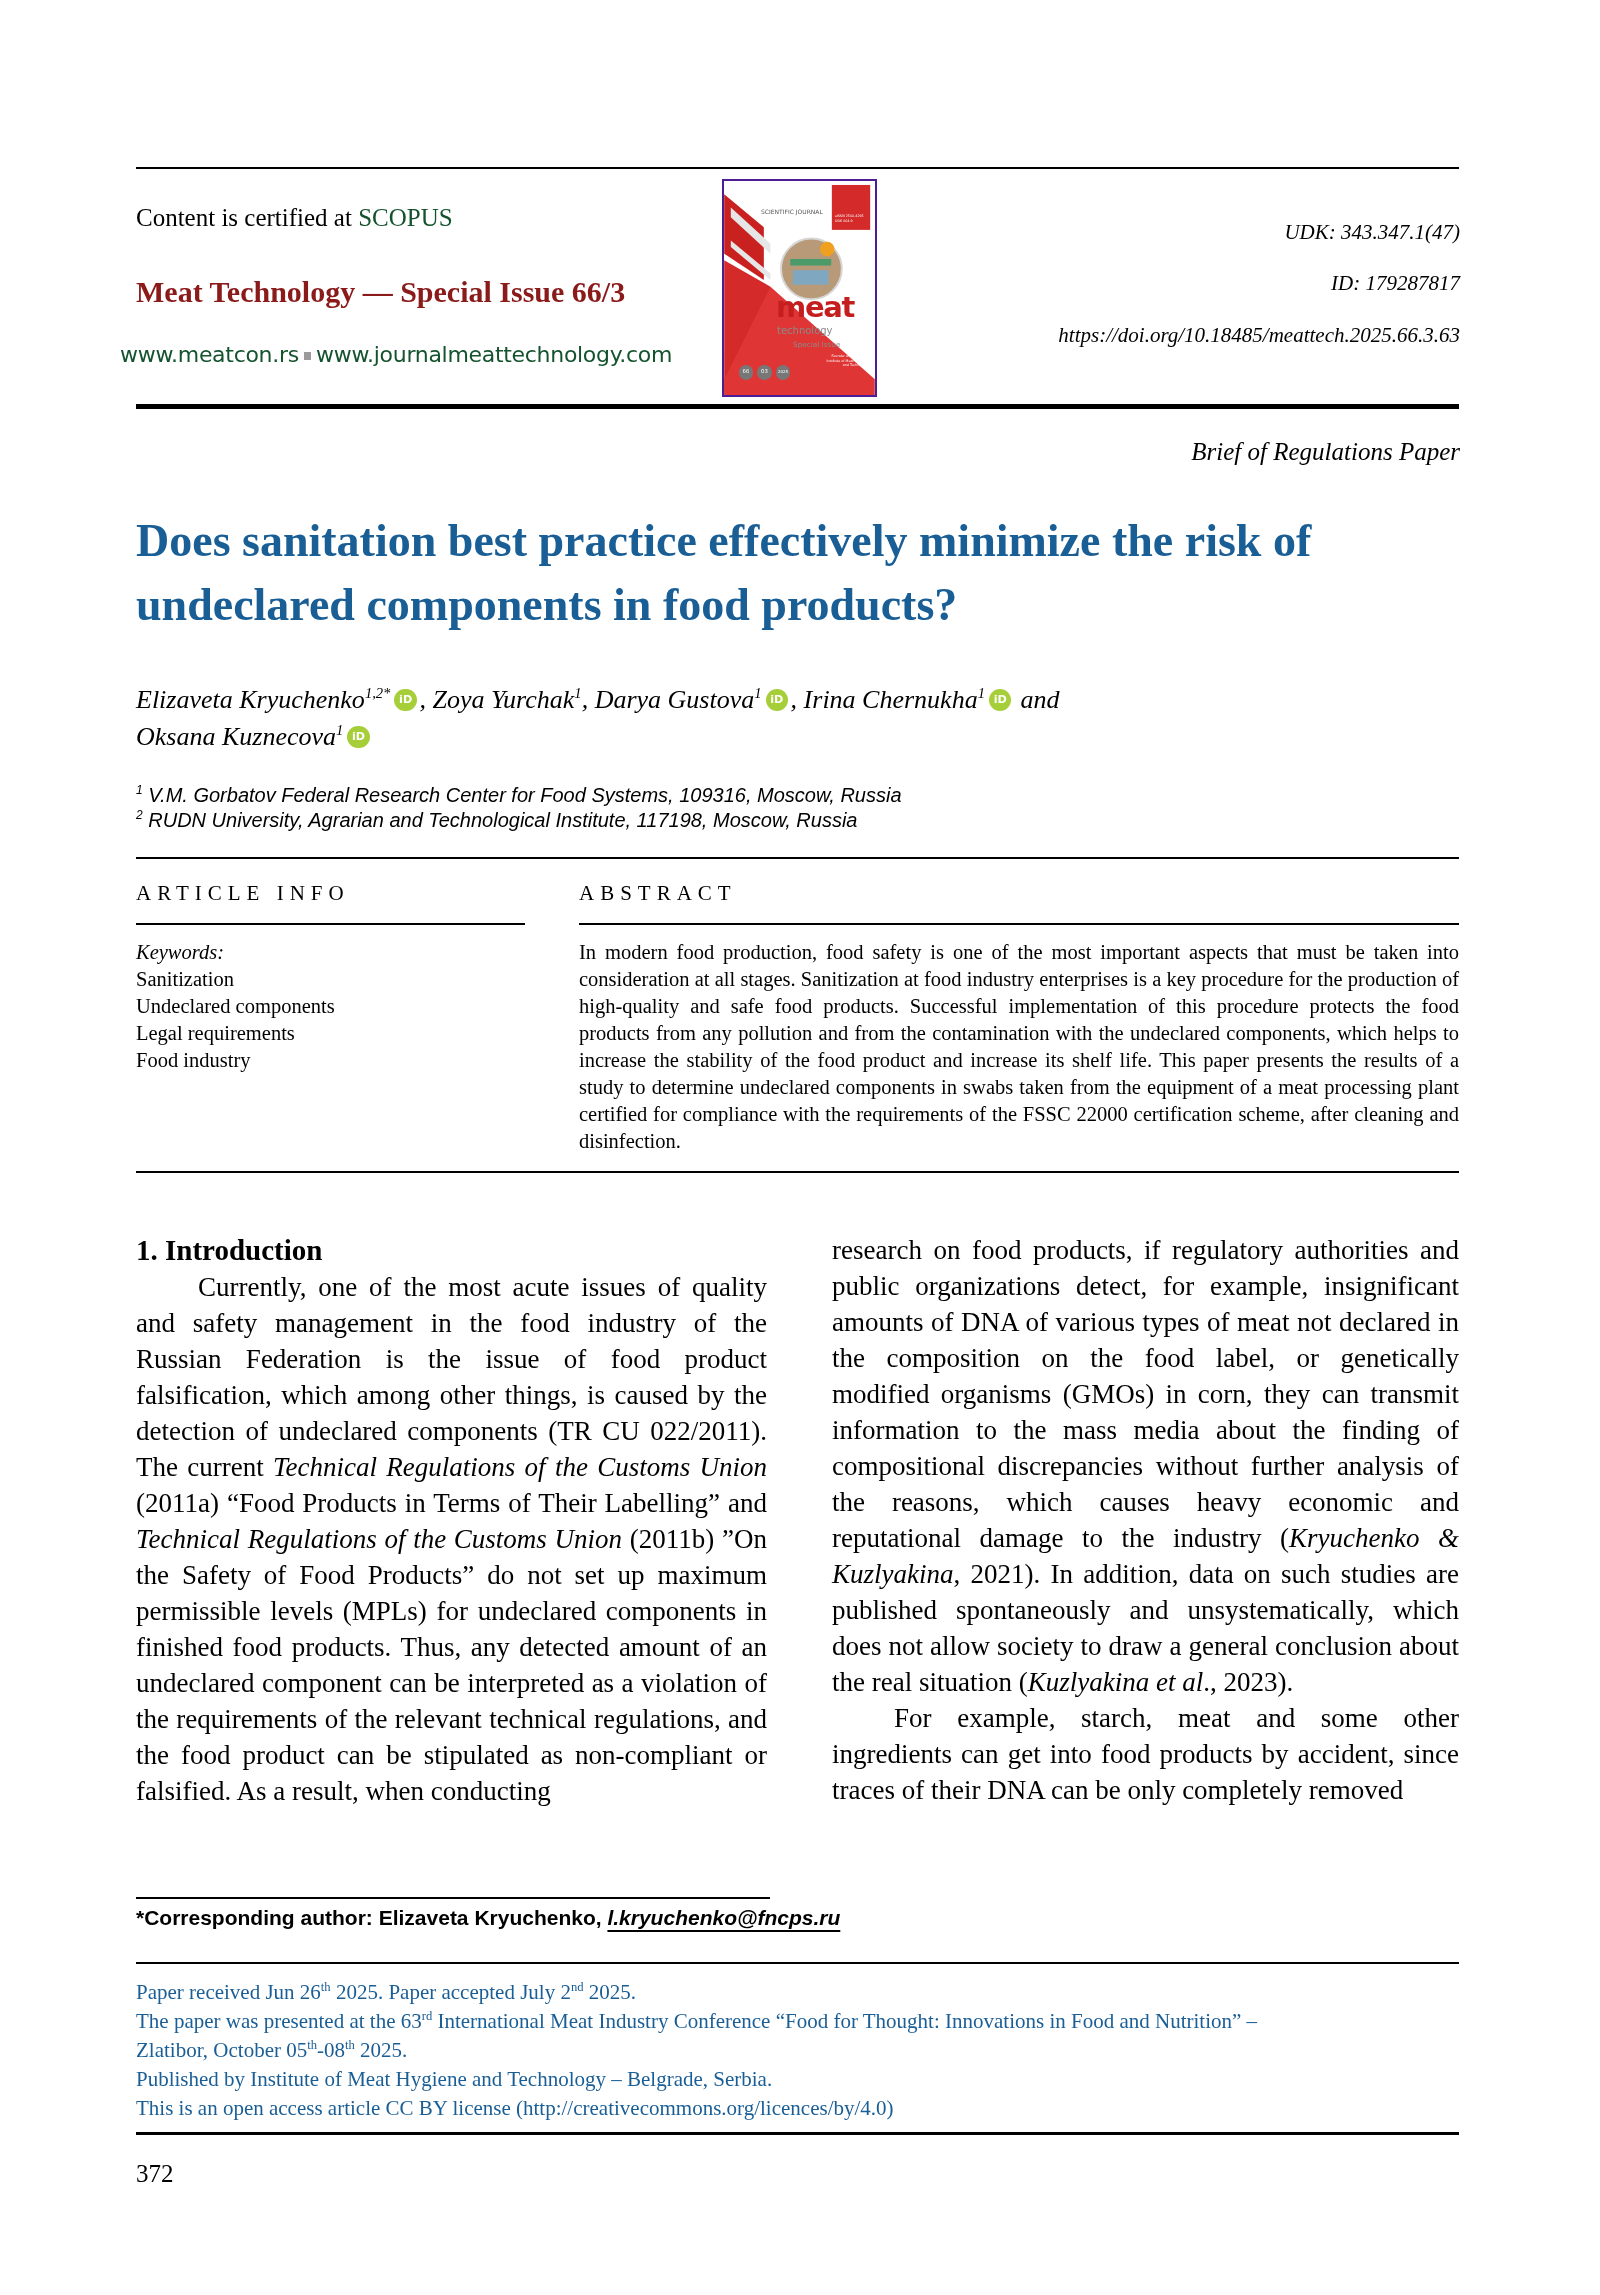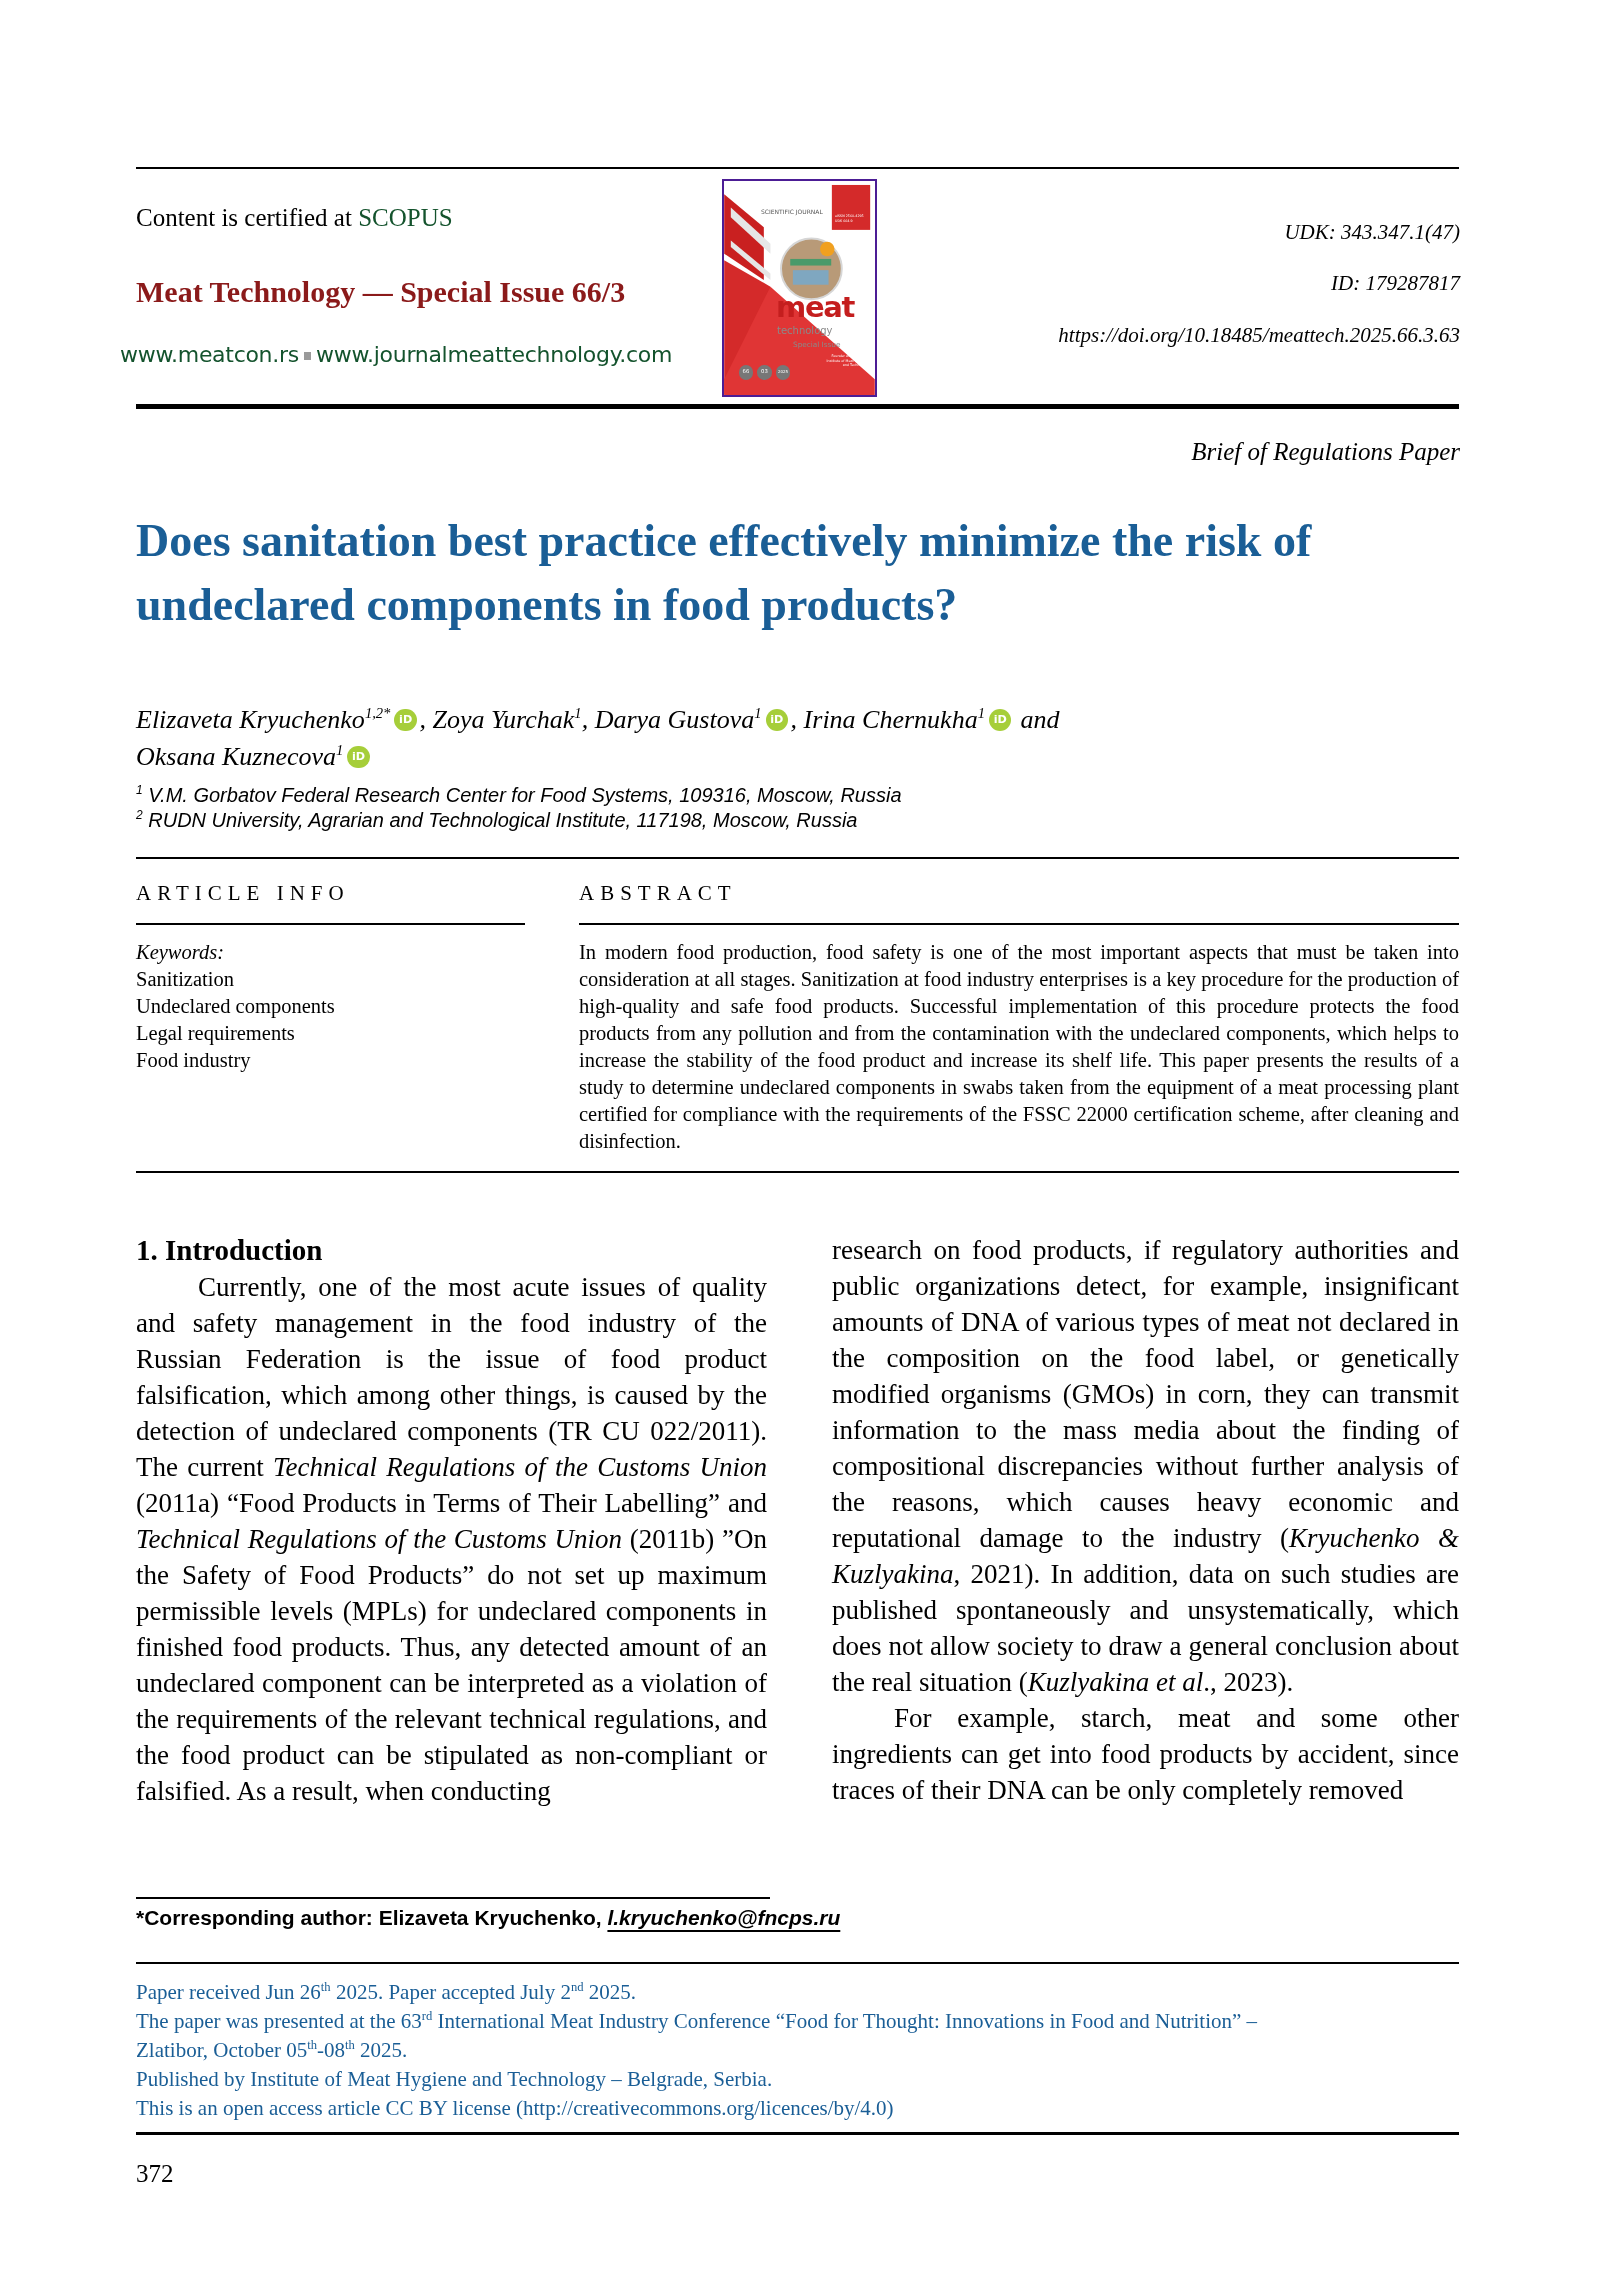--- a/index.html
+++ b/index.html
@@ -19,21 +19,21 @@
   .meta-right { right:141px; text-align:right; font-style:italic; font-size:21px; line-height:26.5px; }
   .udk { top:219px; }
   .cid { top:270px; }
   .doi { top:322px; }
   .paper-type { right:141px; top:436px; font-style:italic; font-size:25px; line-height:32px; }
 
   
   .title { left:136px; top:509px; width:1323px; font-size:46px; line-height:64px; font-weight:bold; color:#1a5e96; }
 
   
-  .authors { left:136px; top:681px; width:1191px; font-style:italic; font-size:26px; line-height:37px;margin-top:20px; }
+  .authors { left:136px; top:681px; width:1191px; font-style:italic; font-size:26px; line-height:37px; }
   .authors sup { font-size:14.6px; vertical-align:super; line-height:0; }
   .orcid { display:inline-block; width:22.5px; height:22.5px; border-radius:50%; background:#a6ce39; color:#fff;
            font-family:"DejaVu Sans", sans-serif; font-style:normal; font-size:11.2px; font-weight:bold;
            text-align:center; line-height:22.5px; vertical-align:middle; margin:0 2.6px 4px 4px; }
   .affils { left:136px; top:783px; font-family:"Liberation Sans", sans-serif; font-style:italic; font-size:20px; line-height:25px; }
   .affils sup { font-size:12px; line-height:0; }
 
   
   .section-label { font-size:21px; letter-spacing:6px; line-height:26.5px; }
   .info-label { left:136px; top:880px; }

